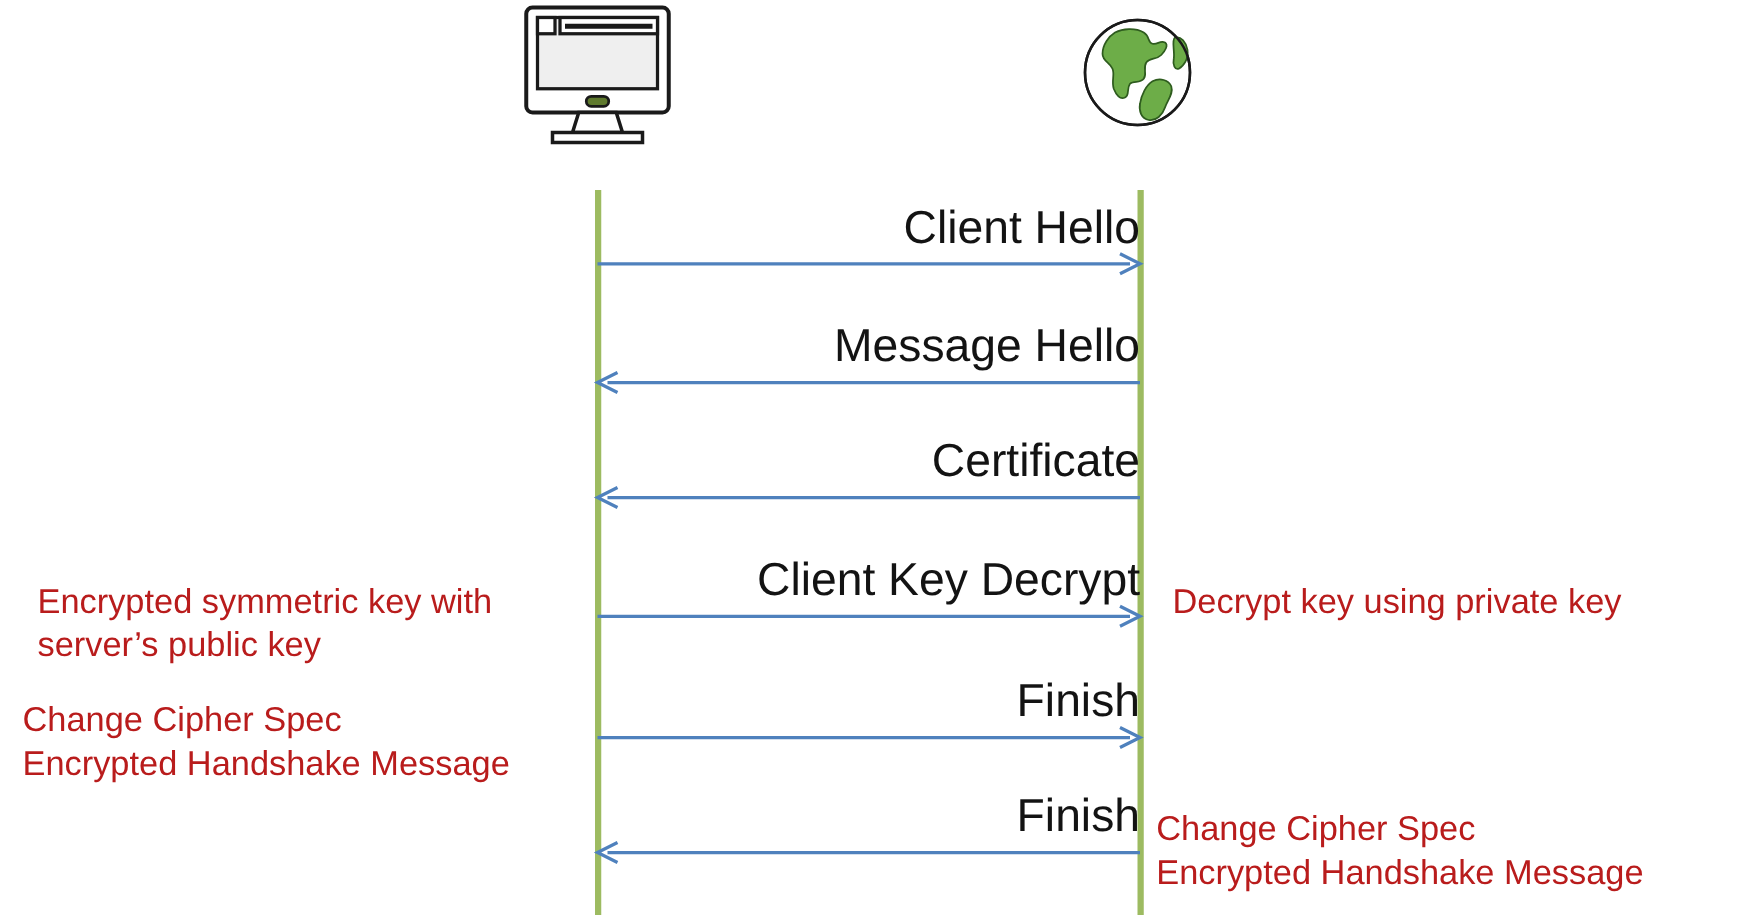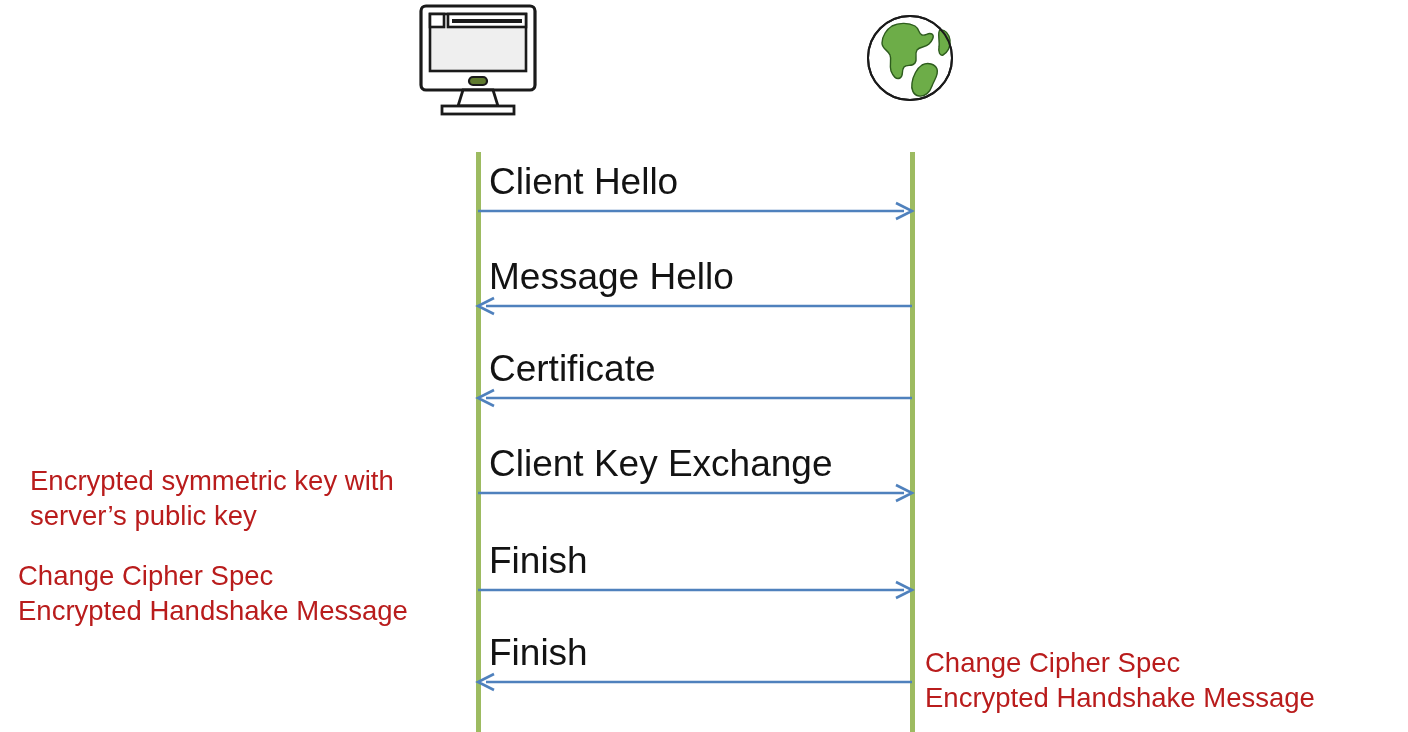--- a/index.html
+++ b/index.html
@@ -35,24 +35,24 @@
   #lifeline-server { left: 910px; }
 
   .message {
     position: absolute;
     left: 478px;
     width: 434px;
     height: 0;
   }
   .msg-label {
     position: absolute;
-    left: 11px;
+    left: 0;
     width: 434px;
     bottom: 6px;
-    text-align: left;
+    text-align: right;
     font-size: 37px;
     line-height: 44px;
     color: #131313;
     white-space: nowrap;
   }
   .msg-arrow {
     position: absolute;
     left: -6px;
     top: -9px;
     width: 446px;
@@ -126,21 +126,21 @@
 
   <div class="message" style="top:397px">
     <div class="msg-label">Certificate</div>
     <svg class="msg-arrow" viewBox="0 0 446 20">
       <line x1="14" y1="10" x2="440" y2="10" stroke="#4F81BD" stroke-width="2.6"></line>
       <polyline points="22,2 6,10 22,18" fill="none" stroke="#4F81BD" stroke-width="2.6"></polyline>
     </svg>
   </div>
 
   <div class="message" style="top:492px">
-    <div class="msg-label">Client Key Exchange</div>
+    <div class="msg-label">Client Key Decrypt</div>
     <svg class="msg-arrow" viewBox="0 0 446 20">
       <line x1="6" y1="10" x2="432" y2="10" stroke="#4F81BD" stroke-width="2.6"></line>
       <polyline points="424,2 440,10 424,18" fill="none" stroke="#4F81BD" stroke-width="2.6"></polyline>
     </svg>
   </div>
 
   <div class="message" style="top:589px">
     <div class="msg-label">Finish</div>
     <svg class="msg-arrow" viewBox="0 0 446 20">
       <line x1="6" y1="10" x2="432" y2="10" stroke="#4F81BD" stroke-width="2.6"></line>
@@ -155,17 +155,18 @@
       <polyline points="22,2 6,10 22,18" fill="none" stroke="#4F81BD" stroke-width="2.6"></polyline>
     </svg>
   </div>
 
   <div class="side-note" id="note-client-key">Encrypted symmetric key with
 server’s public key</div>
 
   <div class="side-note" id="note-change-cipher-client">Change Cipher Spec
 Encrypted Handshake Message</div>
 
+  <div class="side-note" id="note-decrypt">Decrypt key using private key</div>
 
   <div class="side-note" id="note-change-cipher-server">Change Cipher Spec
 Encrypted Handshake Message</div>
 
 </div>
 
 </body></html>

